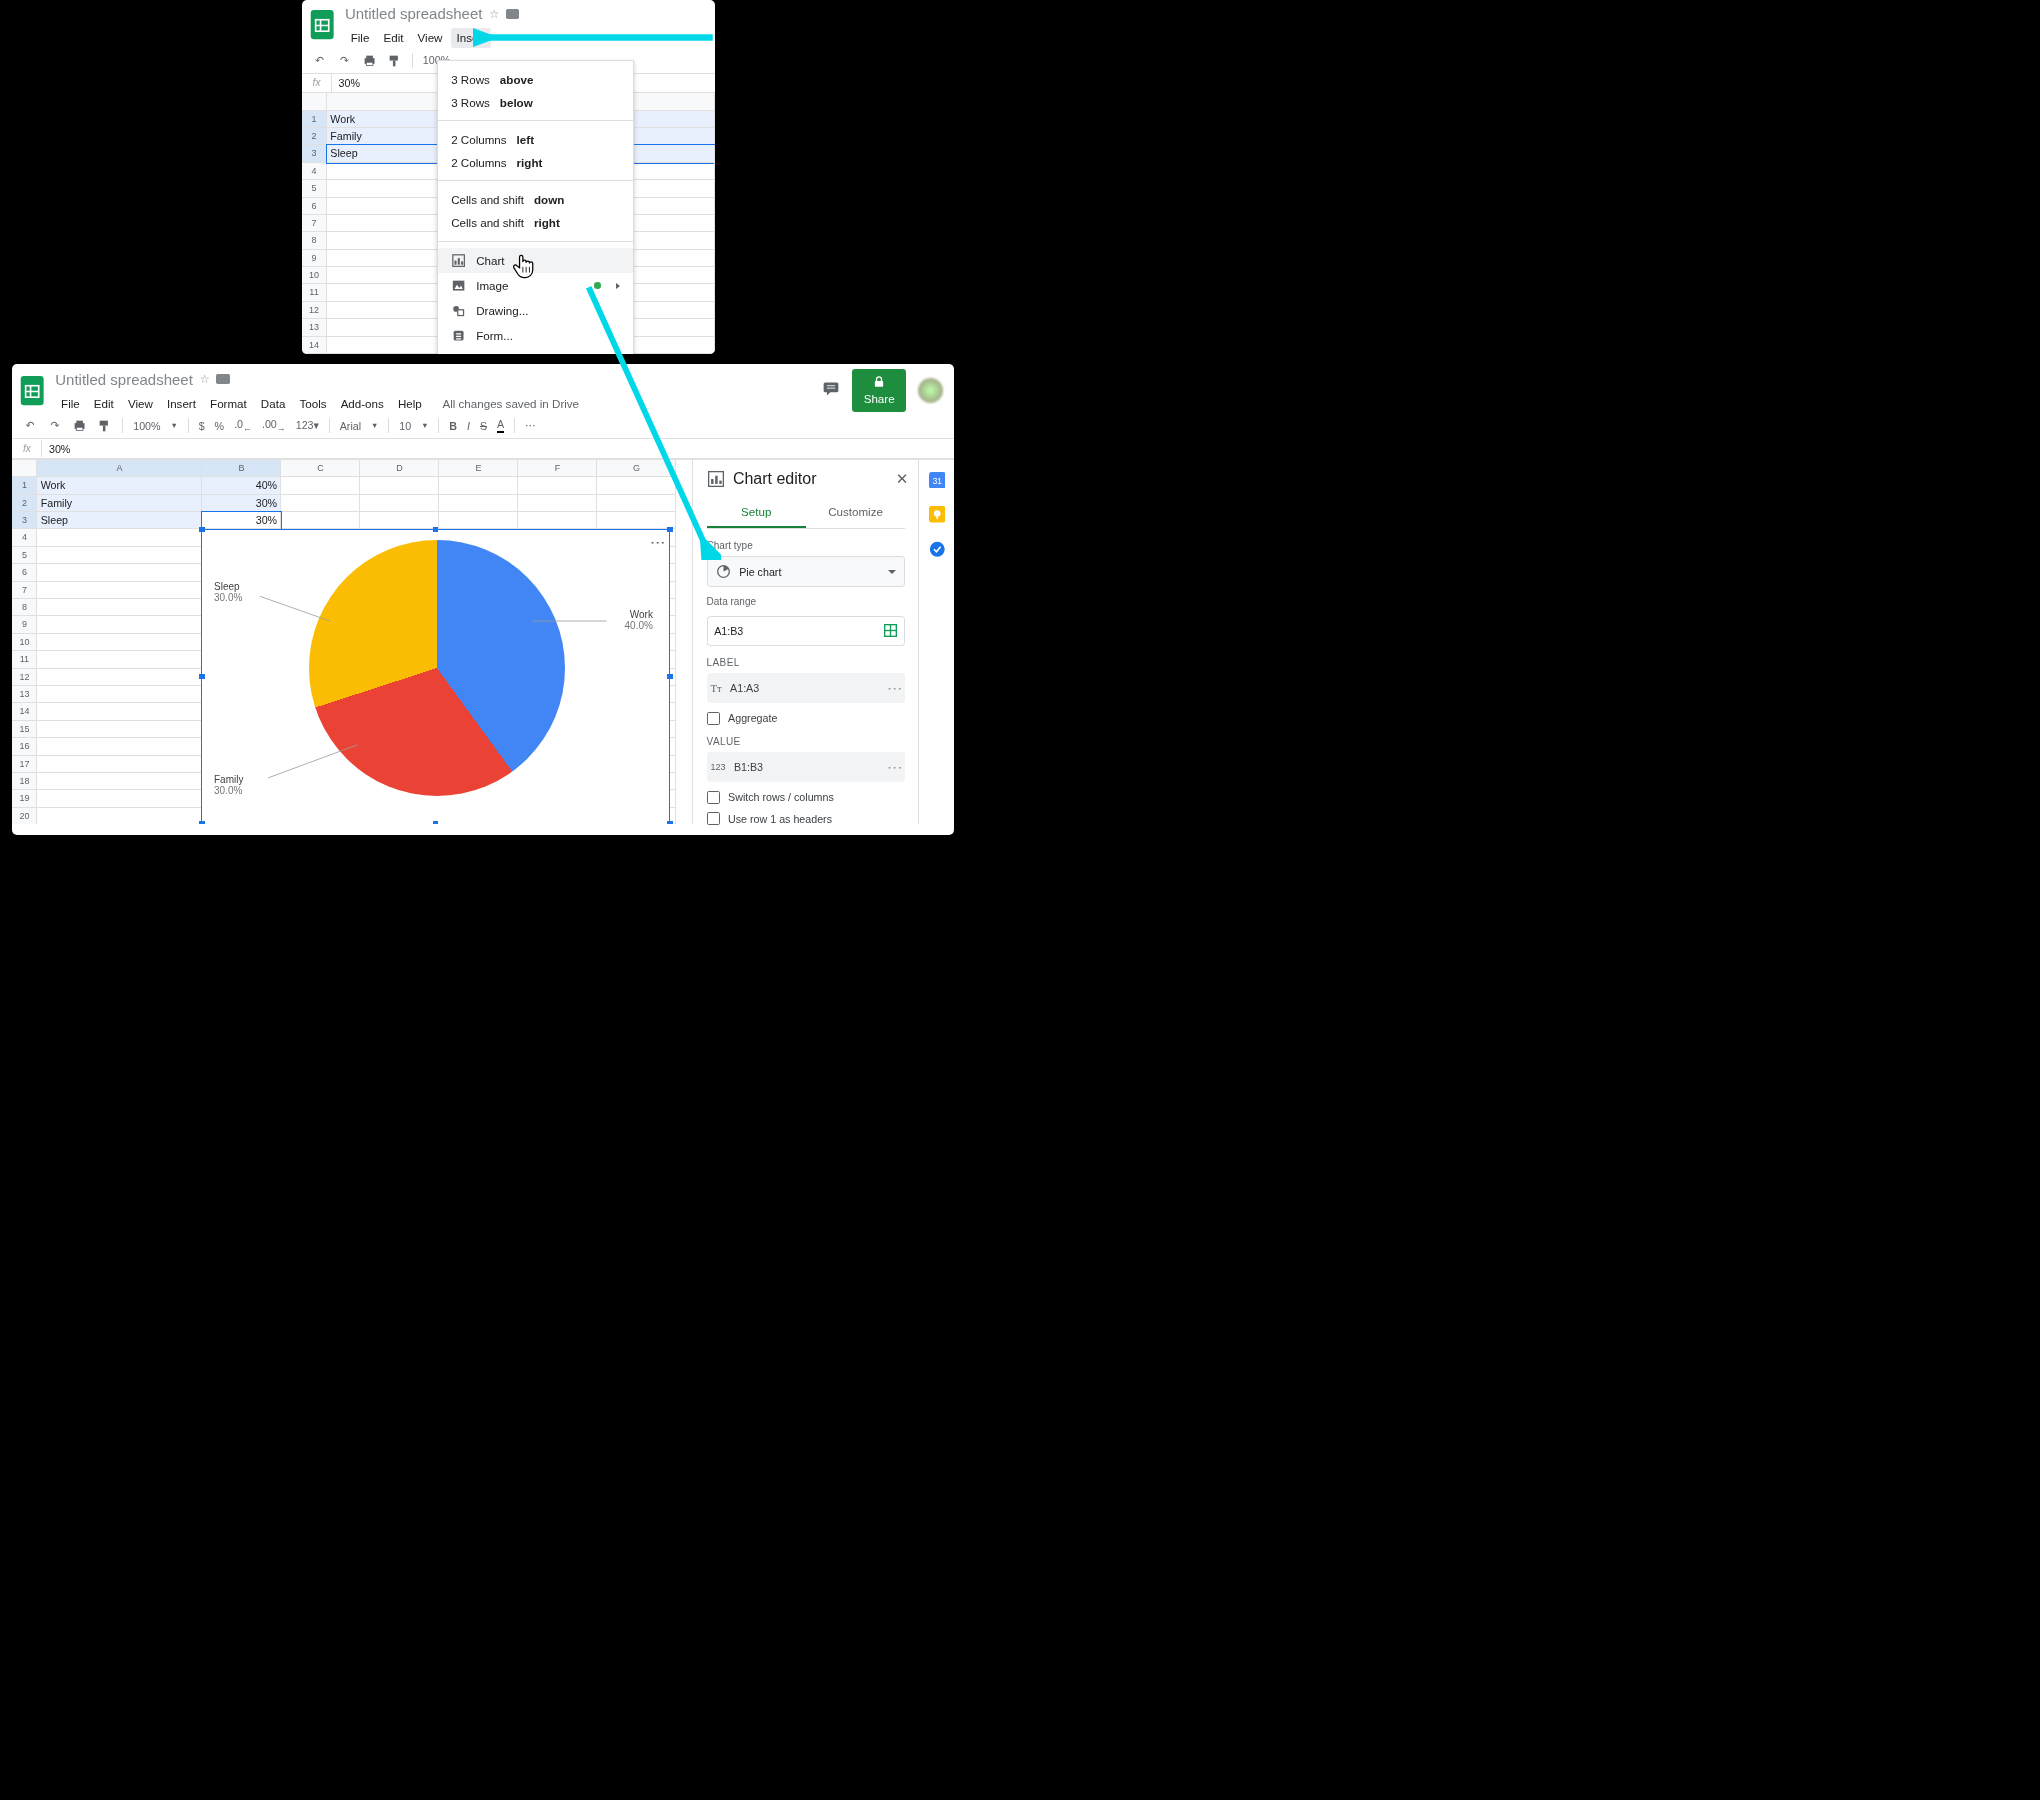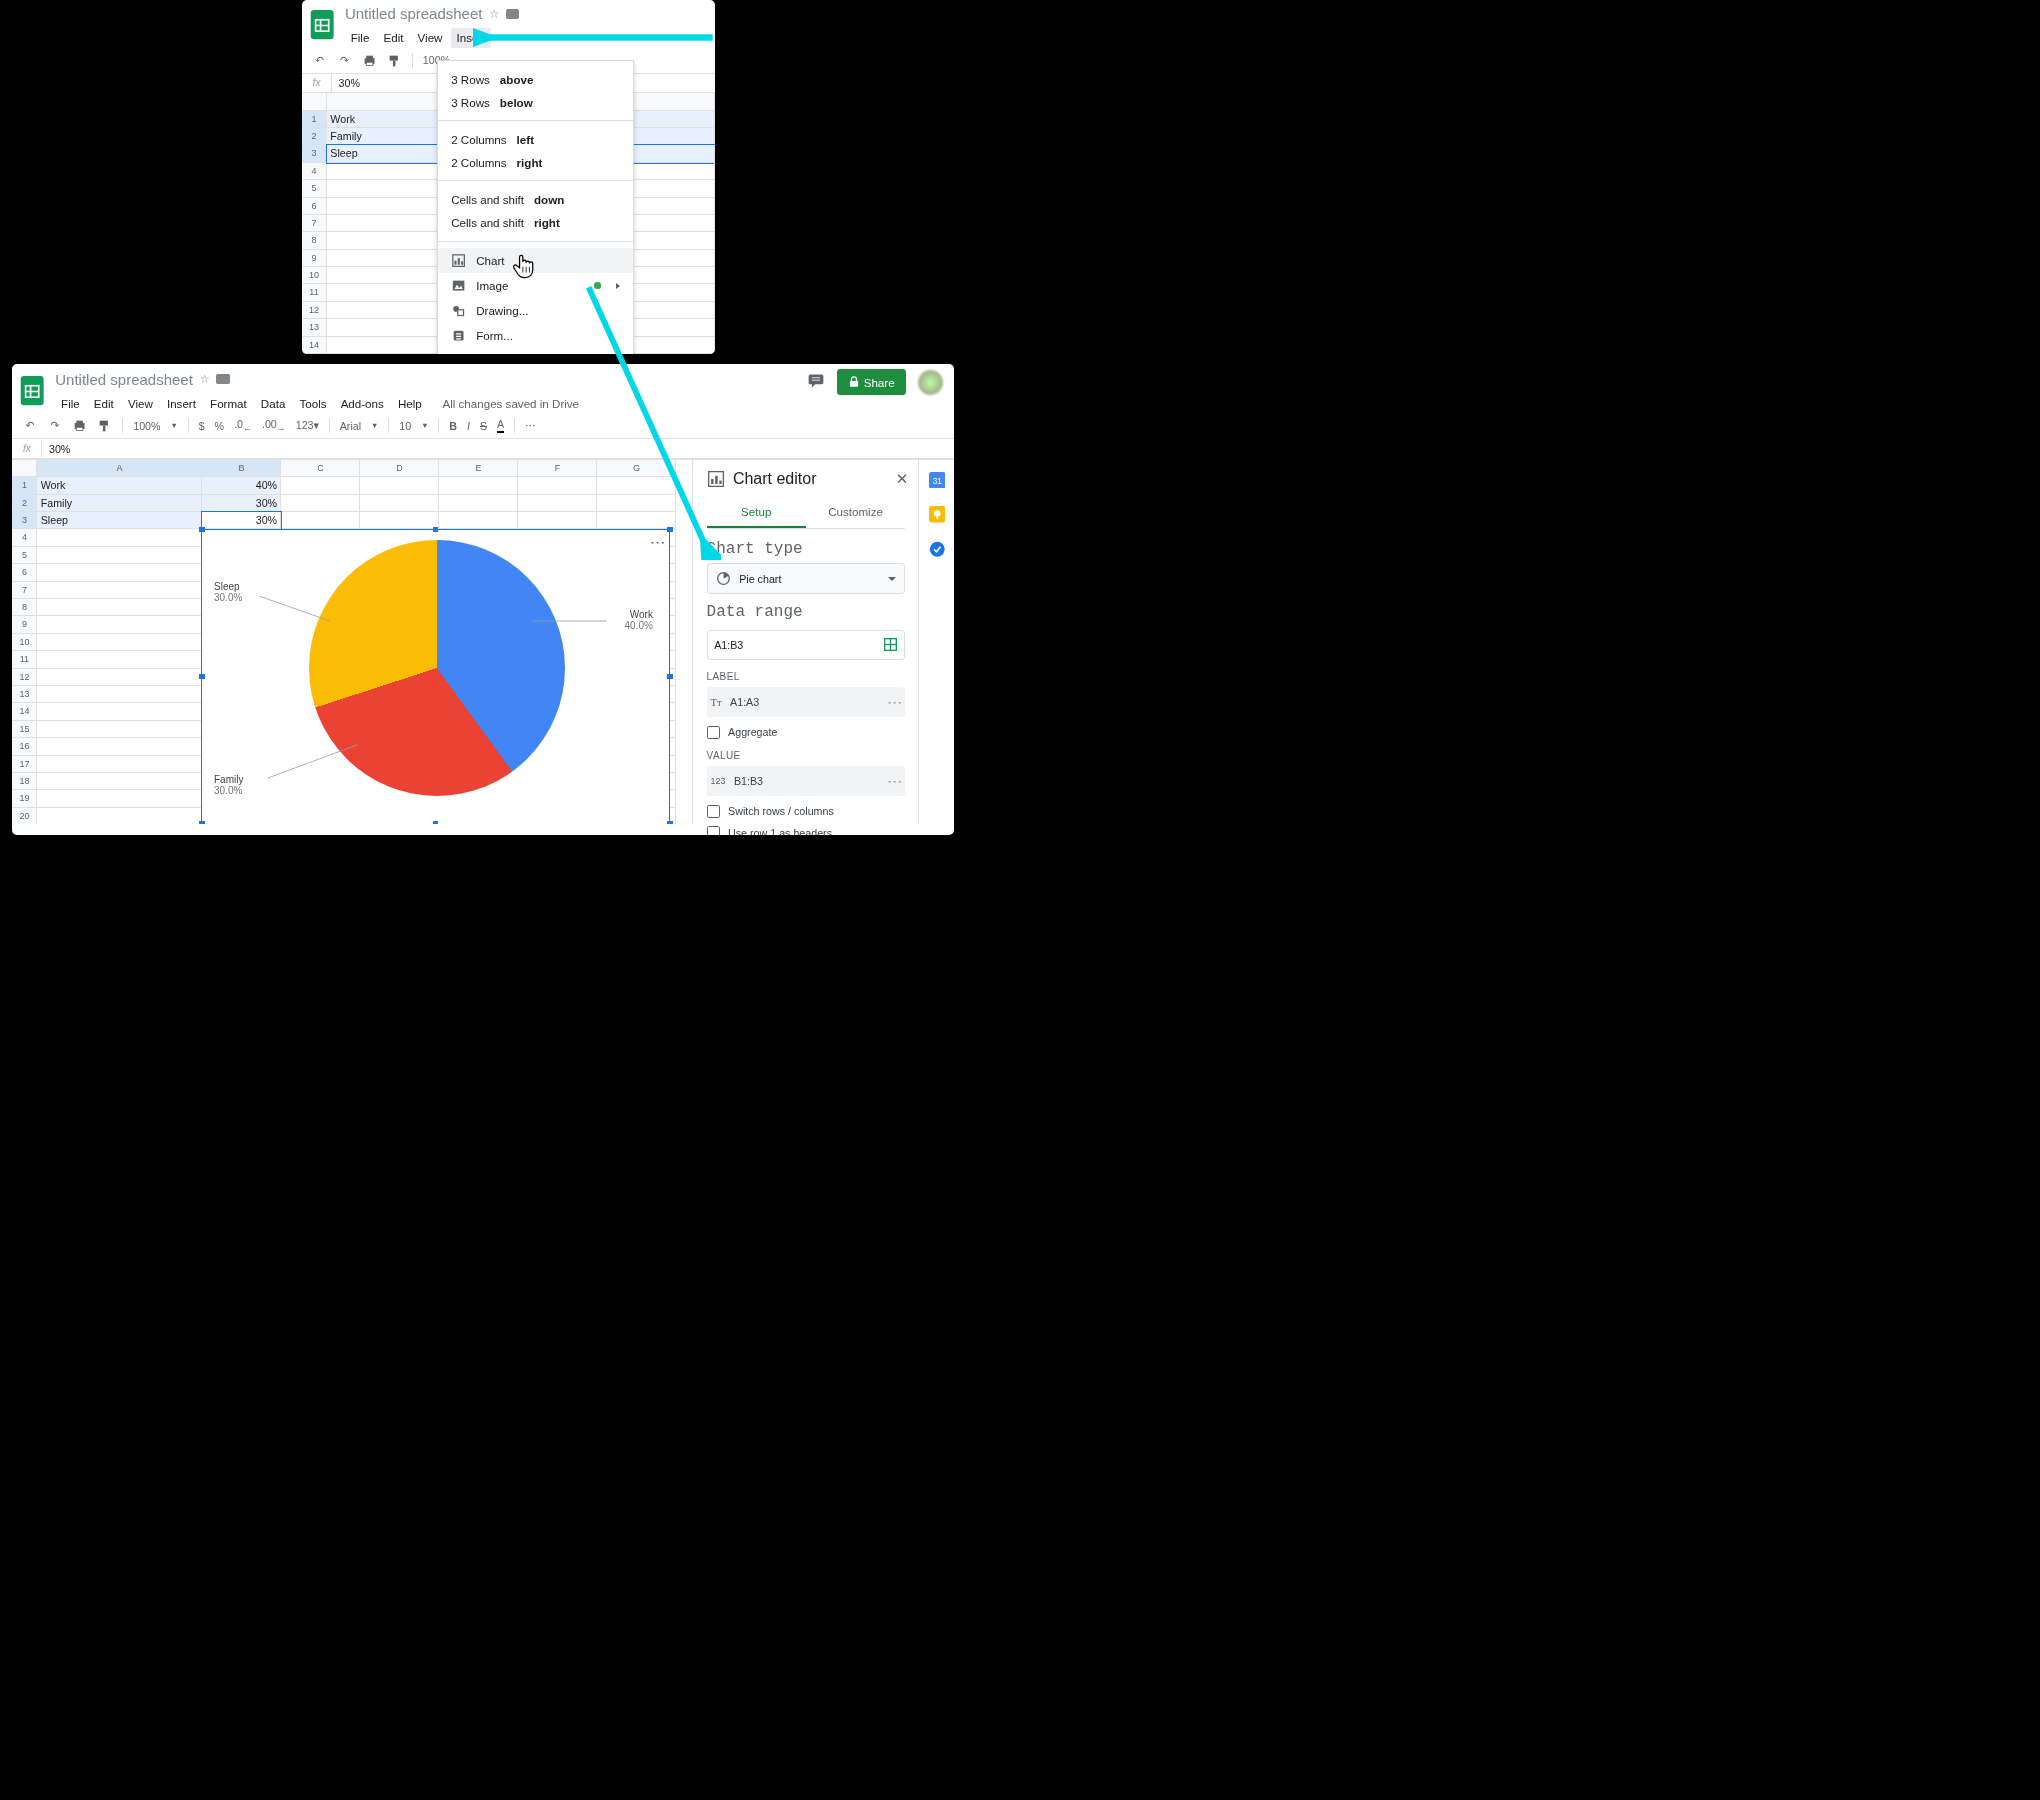--- a/index.html
+++ b/index.html
@@ -79,33 +79,33 @@
   .leader .lbl { color:#424242; }
   
   .editor { width:225px; padding:10px 13.2px 0 13.2px; position:relative; }
   .editor .hdr { display:flex; align-items:center; gap:8.3px; margin-bottom:8.3px; }
   .editor .hdr .t { font-size:16px; color:#202124; }
   .editor .close { position:absolute; right:10px; top:10px; color:#5f6368; font-size:15px; cursor:default;}
   .etabs { display:flex; border-bottom:0.8px solid #e0e0e0; margin-bottom:11.6px; }
   .etabs span { flex:1; text-align:center; padding:8.3px 0; font-size:11.6px; color:#5f6368; }
   .etabs span.on { color:#188038; border-bottom:2.5px solid #188038; font-weight:500;}
   .elabel { font-size:10px; color:#5f6368; text-transform:uppercase; letter-spacing:0.4px; margin:11.6px 0 5px;}
-  .elabel.small { text-transform:none; font-size:16px; color:#5f6368; letter-spacing:0; margin:8.3px 0 5px;font-family:Liberation Mono, monospace;}
+  .elabel.small { text-transform:none; font-size:10px; color:#5f6368; letter-spacing:0; margin:8.3px 0 5px;}
   .picker { border:0.8px solid #dadce0; border-radius:3.3px; height:31px; display:flex; align-items:center; padding:0 8.3px; gap:8.3px; position:relative; background:#f8f9fa;}
   .picker .caret { margin-left:auto; width:0;height:0;border-left:4.1px solid transparent;border-right:4.1px solid transparent;border-top:4.1px solid #5f6368;}
   .rangebox { border:0.8px solid #dadce0; border-radius:3.3px; height:30px; display:flex; align-items:center; padding:0 6.6px; background:#fff; gap:6.6px;margin-top:9px;}
   .rangebox .gridico { margin-left:auto; }
   .chip { background:#f1f3f4; border-radius:3.3px; height:30px; display:flex; align-items:center; padding:0 4px; gap:8.3px; color:#3c4043; position:relative;}
   .chip .dots { margin-left:auto; color:#9aa0a6; font-size:15px; letter-spacing:-1.7px; transform:rotate(90deg);}
   .check { display:flex; align-items:center; gap:8.3px; margin:8.3px 0; }
   .check .box { width:13.2px; height:13.2px; border:1.7px solid #5f6368; border-radius:1.7px; }
   .check span { font-size:10.7px; color:#3c4043; }
   
   .rightactions { position:absolute; right:11.6px; top:5px; display:flex; align-items:center; gap:11.6px;}
-  .sharebtn { background:#1e8e3e; color:#fff; border-radius:3.3px; padding:6.6px 11.6px; font-size:11.6px; display:flex; align-items:center; gap:5px;}
+  .sharebtn { background:#1e8e3e; color:#fff; border-radius:3.3px; padding:6.6px 11.6px; font-size:11.6px; display:flex; align-items:center; gap:5px;flex-direction:column;}
   .avatar { width:25px;height:25px;border-radius:50%;background:radial-gradient(circle,#bfa 0,#987 100%); filter:blur(0.8px);}
   
   .arrow { position:absolute; z-index:10; }
   .toolbar .sep { width:0.8px; height:15px; background:#dadce0;}
   .saved { color:#5f6368; margin-left:6.6px; text-decoration:underline dotted rgba(0,0,0,0);}
 </style>
 </head>
 <body>
 
 <div id="winTop" class="window">

